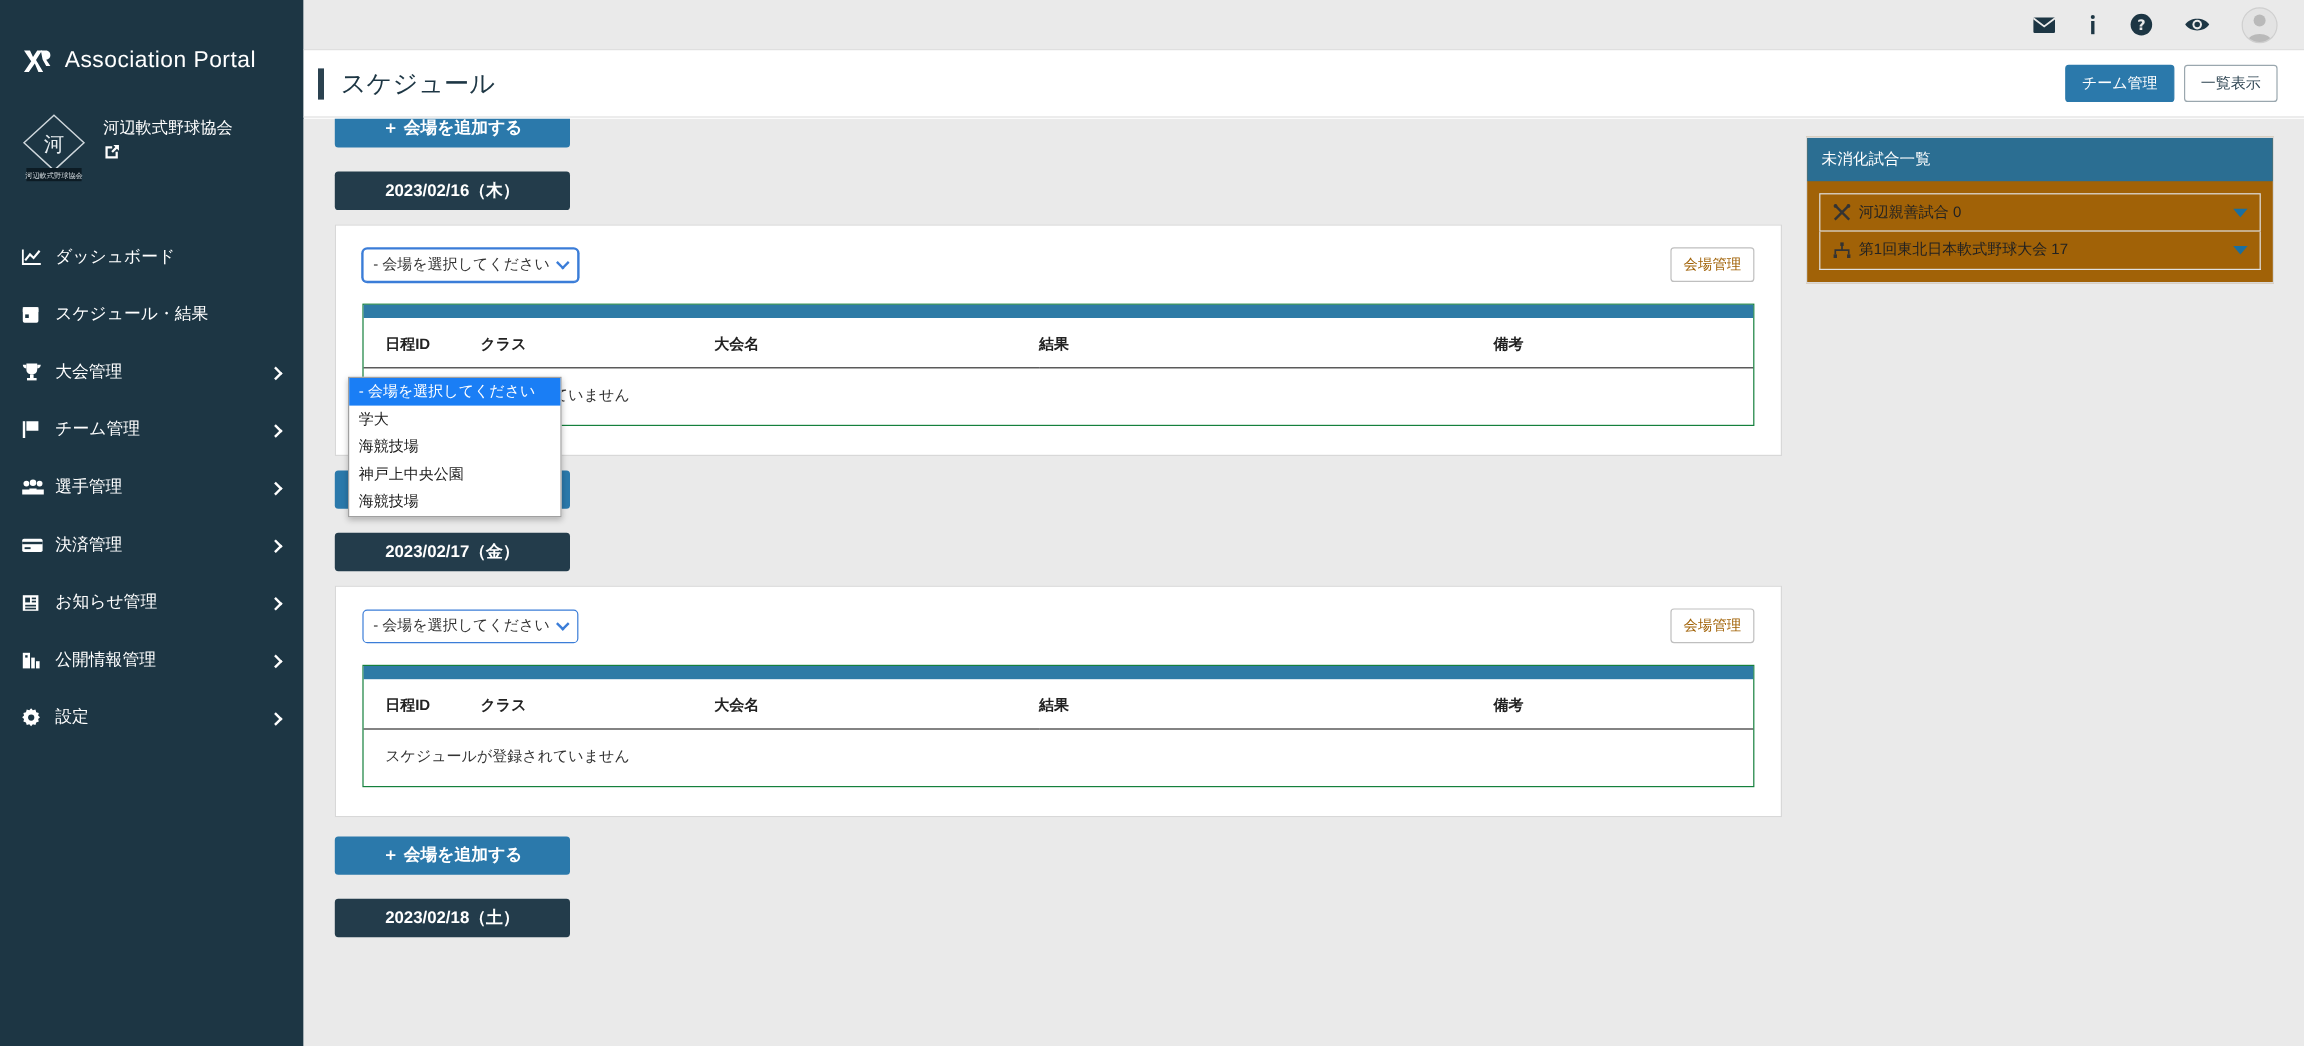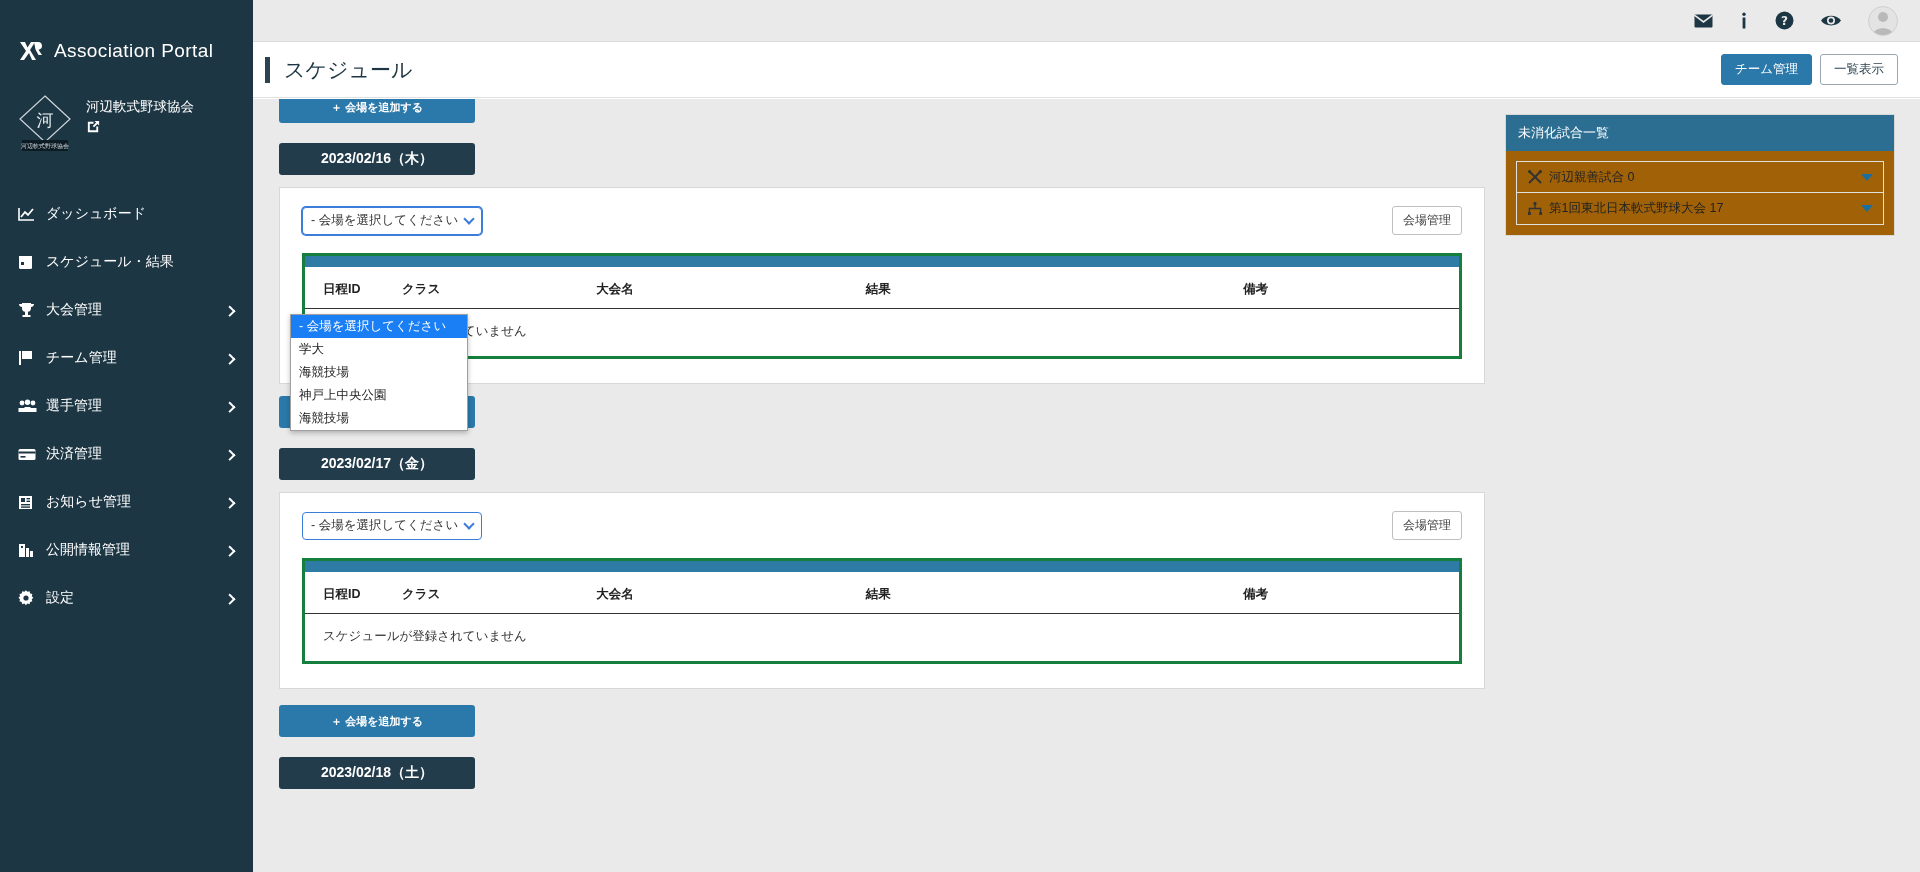--- a/index.html
+++ b/index.html
@@ -101,21 +101,21 @@
     background: #eaeaea;
     overflow: hidden;
   }
   .col-main { position: absolute; left: 26px; top: 0; width: 1206px; }
   .col-side { position: absolute; left: 1252px; top: 15px; width: 390px; }
 
   .btn-add {
     width: 196px; height: 32px;
     background: #2b79ab; color: #fff;
     border: none; border-radius: 3px;
-    font-size: 11px; font-weight: bold;
+    font-size: 14px; font-weight: bold;
     display: flex; align-items: center; justify-content: center;
     cursor: pointer;
   }
   .date-head {
     width: 196px; height: 32px;
     background: #233c4b; color: #fff;
     border-radius: 3px;
     font-size: 14px; font-weight: bold;
     display: flex; align-items: center; justify-content: center;
     margin-top: 20px;
@@ -145,25 +145,25 @@
   .select-caret {
     margin-left: auto;
     width: 8px; height: 8px;
     border-right: 2px solid #3b7dd8;
     border-bottom: 2px solid #3b7dd8;
     rotate: 45deg;
     margin-bottom: 3px;
   }
   .btn-venue {
     font-size: 12px; padding: 5px 10px;
-    background: #fff; color: #404040;
+    background: #fff; color: #a16207;
     border: 1px solid #bfbfbf; border-radius: 3px;
     cursor: pointer;
   }
-  .table-wrap { margin-top: 18px; border: 3px solid #15803d; }
+  .table-wrap { margin-top: 18px; border: 1px solid #15803d; }
   .table-bar { height: 11px; background: #2e7ba6; }
   table { width: 100%; border-collapse: collapse; }
   thead th {
     font-size: 12.5px; font-weight: bold; color: #222;
     text-align: left; padding: 14px 0 10px 0;
     border-bottom: 1px solid #333;
   }
   tbody td {
     font-size: 12.5px; color: #333;
     padding: 14px 0 16px 0;

